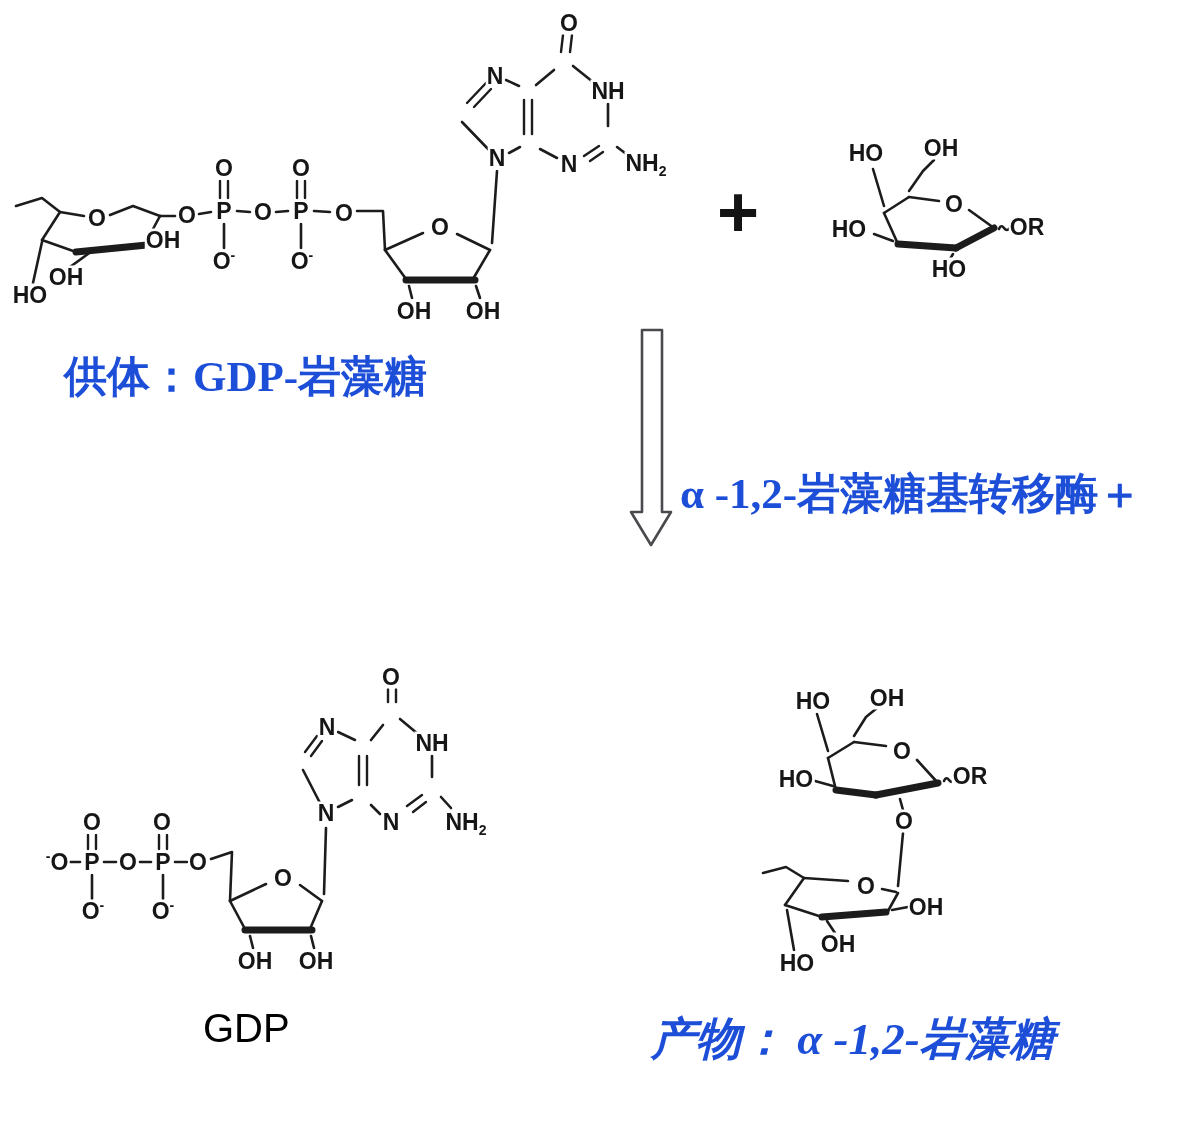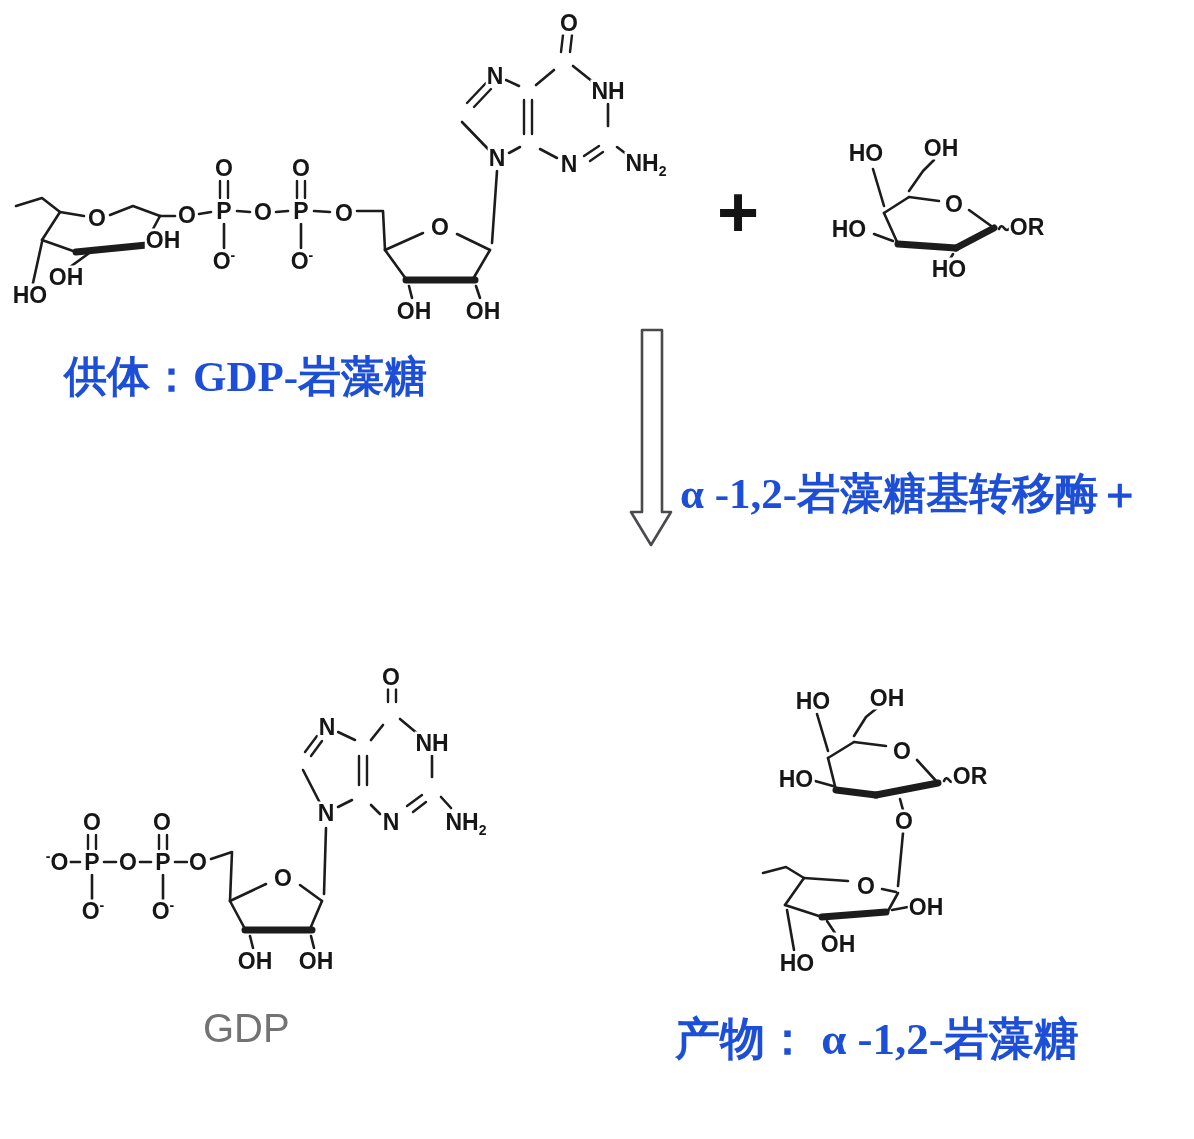--- a/index.html
+++ b/index.html
@@ -14,22 +14,22 @@
         color:#161616;background:#ffffff;padding:0 1px;line-height:1;white-space:nowrap;}
   .atom sub{font-size:14px;line-height:0;}
   .atom sup{font-size:14px;line-height:0;}
   .cn{position:absolute;font-family:"Liberation Serif","DejaVu Serif",serif;font-weight:700;
       color:#1d4ed8;white-space:nowrap;line-height:1.15;}
   .lbl-donor{left:64px;top:352px;font-size:43px;}
   .lbl-acceptor{left:806px;top:328px;font-size:44px;}
   .lbl-enzyme1{left:680px;top:449px;font-size:43px;margin-top:20px;}
   .lbl-enzyme2{left:695px;top:523px;font-size:44px;}
   .lbl-gdp{left:203px;top:1006px;font-size:40px;font-family:"Liberation Sans",sans-serif;
-           font-weight:400;color:#737373;position:absolute;white-space:nowrap;}
-  .lbl-product1{left:675px;top:1014px;font-size:45px;}
+           font-weight:400;color:#000000;position:absolute;white-space:nowrap;}
+  .lbl-product1{left:651px;top:1014px;font-size:45px;font-style:italic;}
   .lbl-product2{left:651px;top:1072px;font-size:45px;}
   .plus-sign{position:absolute;left:702px;top:176px;width:72px;text-align:center;
              font:900 72px "Liberation Sans",sans-serif;color:#141414;line-height:1;}
 </style>
 </head>
 <body>
 
 <div class="page">
 
   <svg class="bonds" width="1194" height="1139" viewBox="0 0 1194 1139">

